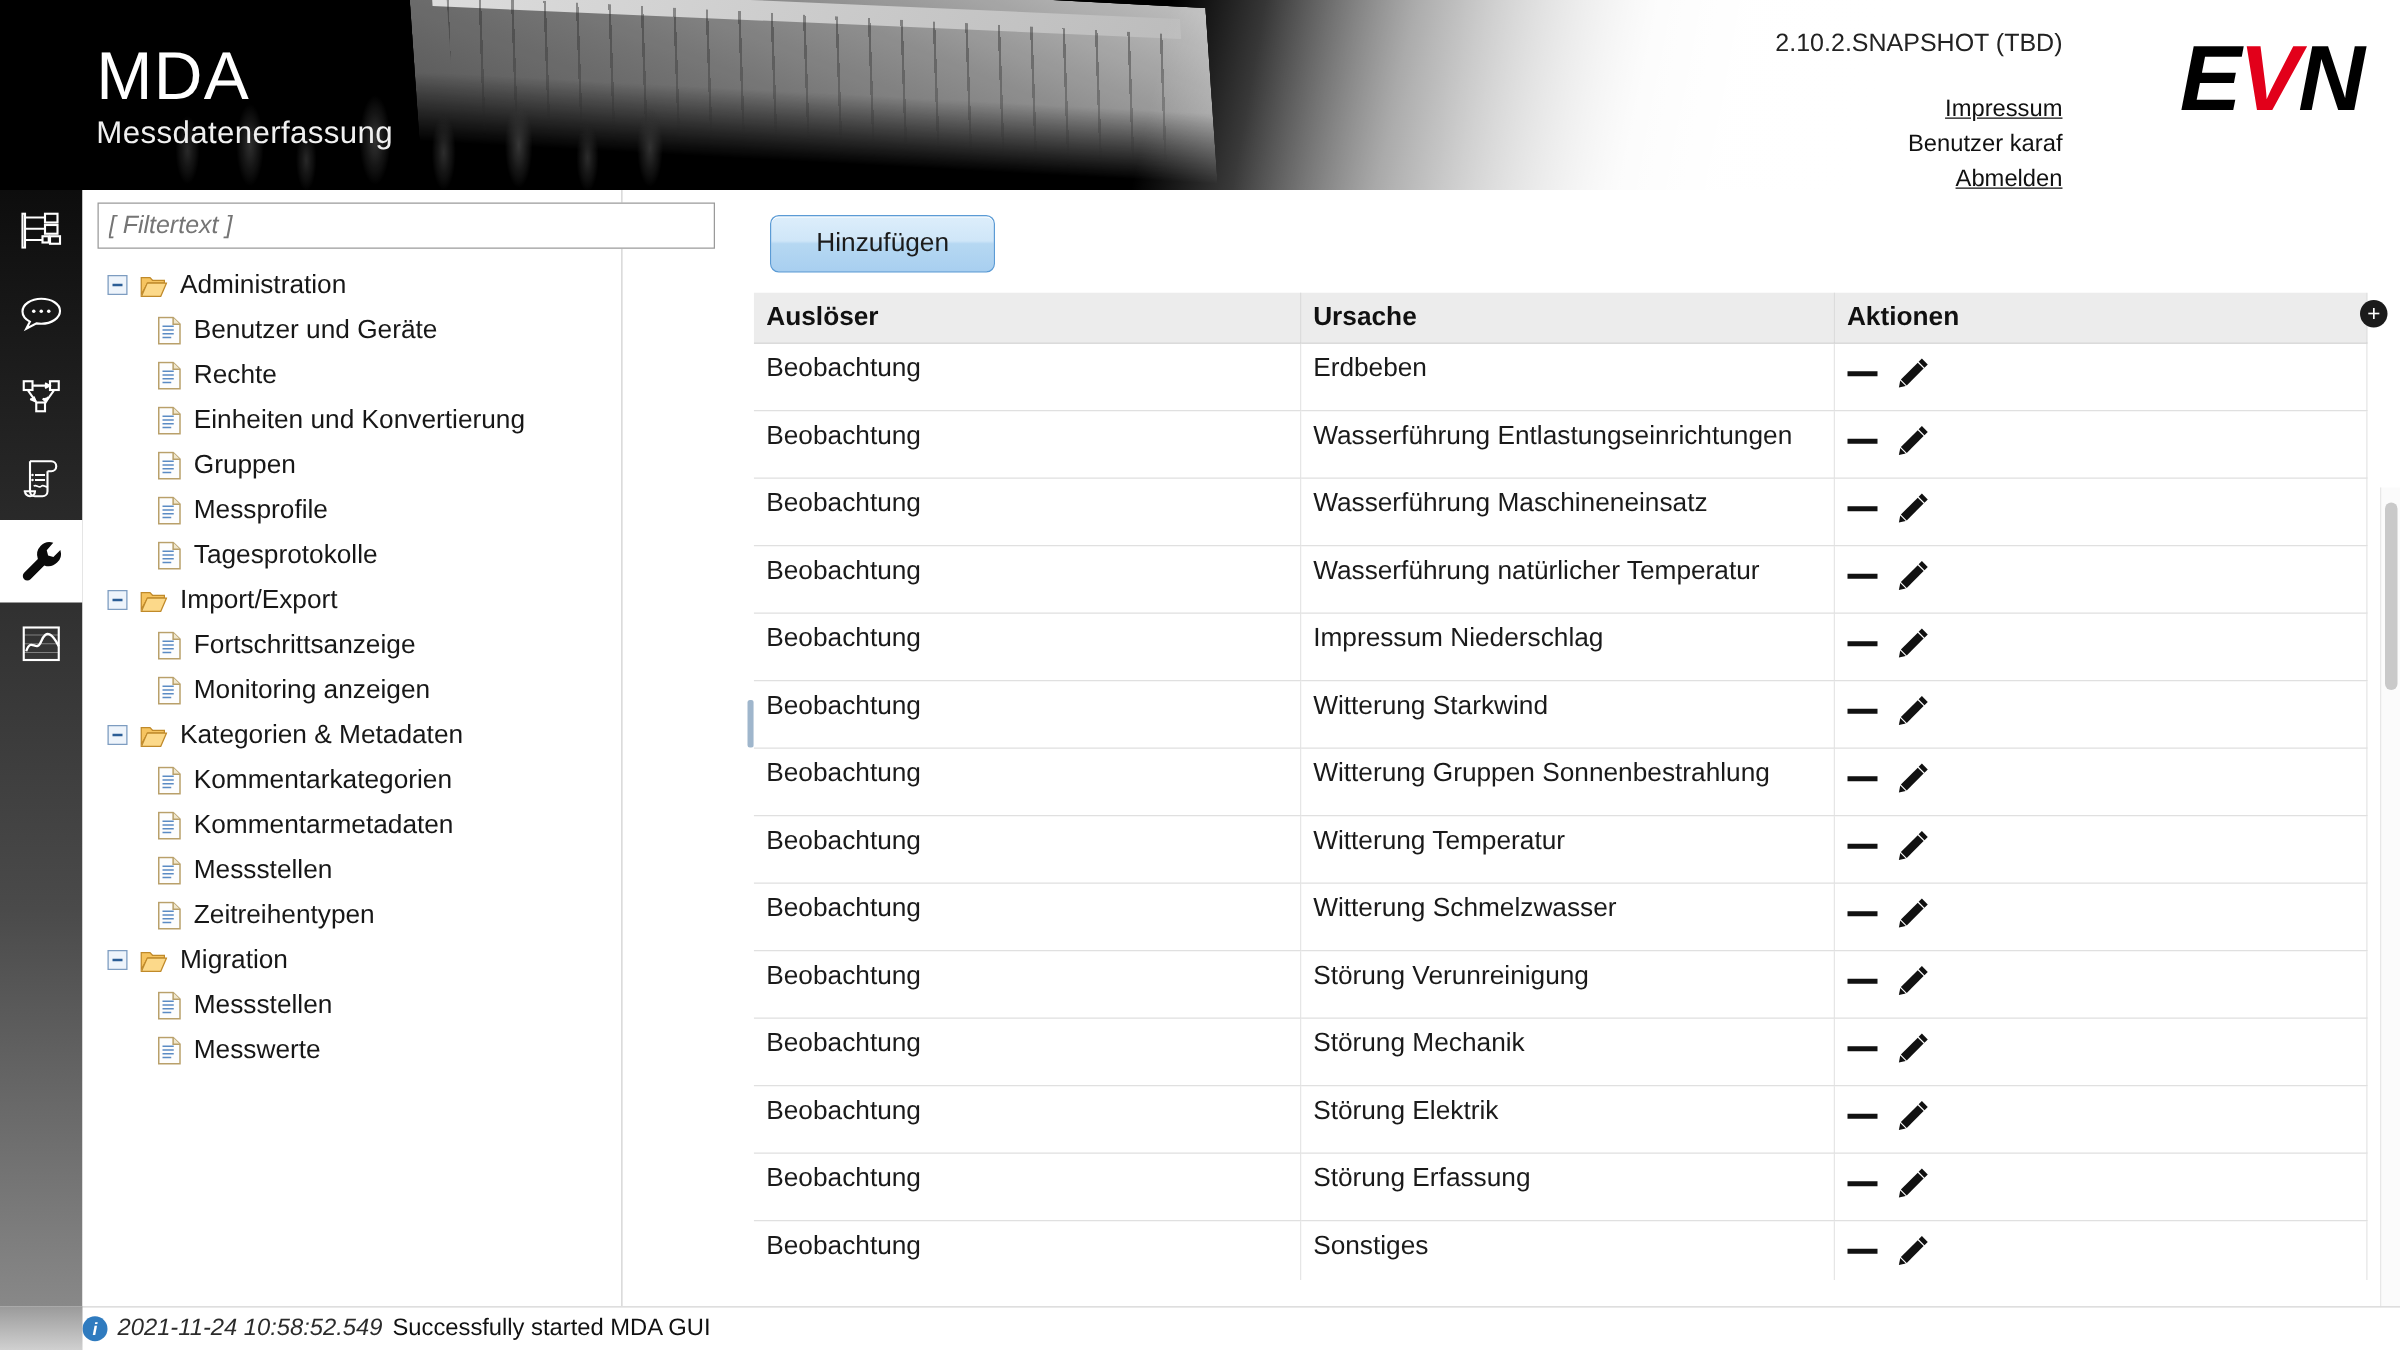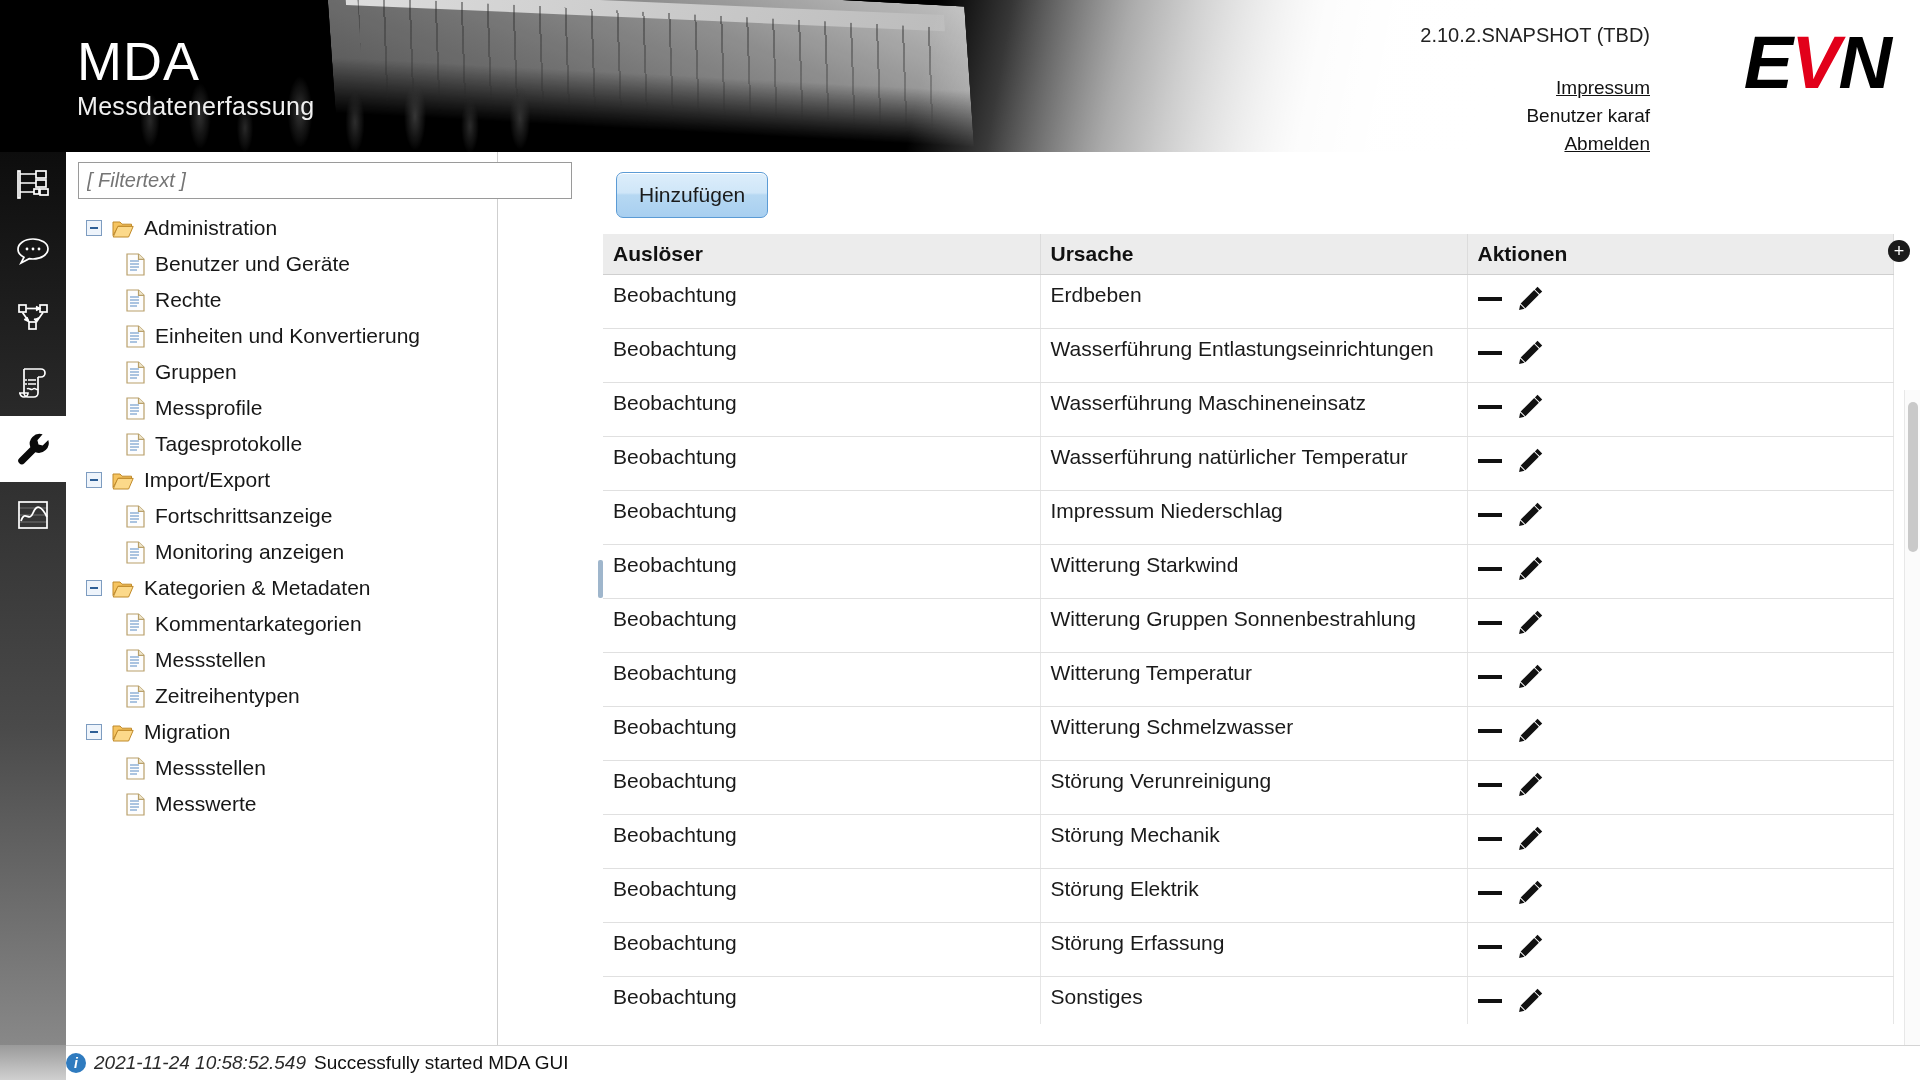--- a/index.html
+++ b/index.html
@@ -126,21 +126,21 @@
     position:absolute; left:598px; top:560px; width:5px; height:38px;
     background:#9fb6cc; border-radius:2px;
   }
 
   
   .main {
     position:absolute; left:603px; top:152px; width:1317px; height:893px;
     background:#fff;
   }
   .btn-add {
-    position:absolute; left:13px; top:20px; height:46px; padding:0 22px;
+    position:absolute; left:13px; top:20px; height:46px; padding:0 36px;
     background:linear-gradient(180deg,#ddeefb 0%, #cfe6f8 45%, #b6d8f2 50%, #a8cff0 100%);
     border:1px solid #5b9bd5; border-radius:7px;
     font-size:21px; color:#1b1b1b; cursor:pointer;
     font-family:"Liberation Sans", sans-serif;
     box-shadow:inset 0 1px 0 #ffffff;
   }
 
   .table-wrap {
     position:absolute; left:0; top:82px; width:1317px; height:790px;
     overflow:hidden;
@@ -389,20 +389,28 @@
 </svg>
         <span class="tree-label">Kategorien &amp; Metadaten</span>
       </div>
       <div class="tree-node child">
         <svg class="ico-doc" viewBox="0 0 19 23">
   <path d="M1 1h11.5L18 6.3V22H1z" fill="#fdfdfd" stroke="#b9a06a" stroke-width="1.2"></path>
   <path d="M12.5 1v5.3H18" fill="#efe6cc" stroke="#b9a06a" stroke-width="1.2"></path>
   <path d="M4 8h9M4 11h9M4 14h9M4 17h7" stroke="#5b8bc4" stroke-width="1.2"></path>
 </svg>
         <span class="tree-label">Kommentarkategorien</span>
+      </div>
+      <div class="tree-node child">
+        <svg class="ico-doc" viewBox="0 0 19 23">
+  <path d="M1 1h11.5L18 6.3V22H1z" fill="#fdfdfd" stroke="#b9a06a" stroke-width="1.2"></path>
+  <path d="M12.5 1v5.3H18" fill="#efe6cc" stroke="#b9a06a" stroke-width="1.2"></path>
+  <path d="M4 8h9M4 11h9M4 14h9M4 17h7" stroke="#5b8bc4" stroke-width="1.2"></path>
+</svg>
+        <span class="tree-label">Kommentarmetadaten</span>
       </div>
       <div class="tree-node child">
         <svg class="ico-doc" viewBox="0 0 19 23">
   <path d="M1 1h11.5L18 6.3V22H1z" fill="#fdfdfd" stroke="#b9a06a" stroke-width="1.2"></path>
   <path d="M12.5 1v5.3H18" fill="#efe6cc" stroke="#b9a06a" stroke-width="1.2"></path>
   <path d="M4 8h9M4 11h9M4 14h9M4 17h7" stroke="#5b8bc4" stroke-width="1.2"></path>
 </svg>
         <span class="tree-label">Messstellen</span>
       </div>
       <div class="tree-node child">

